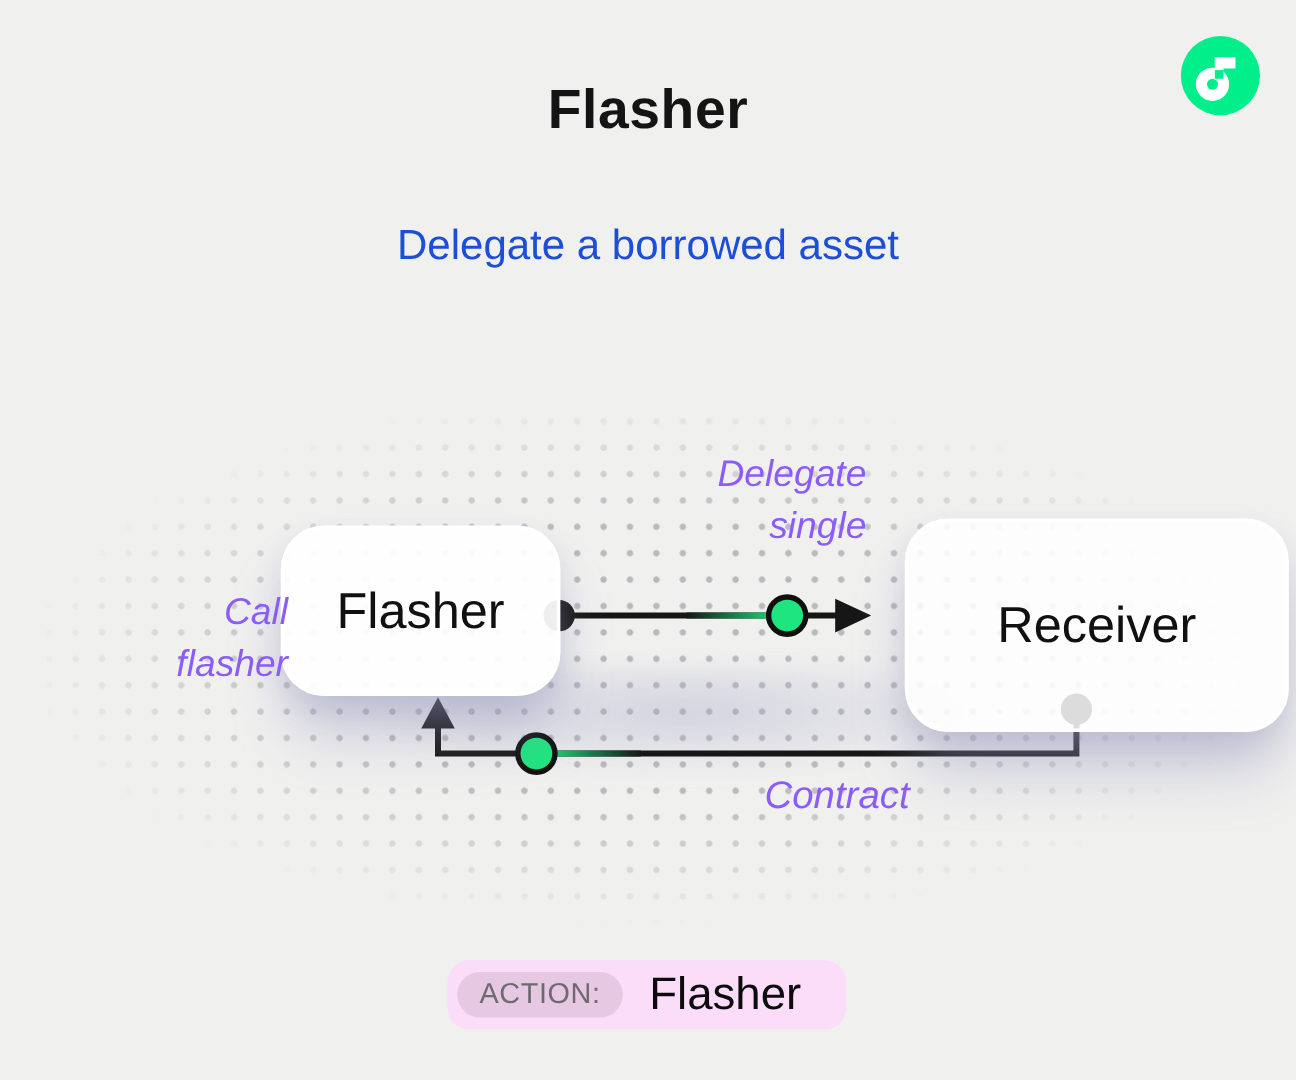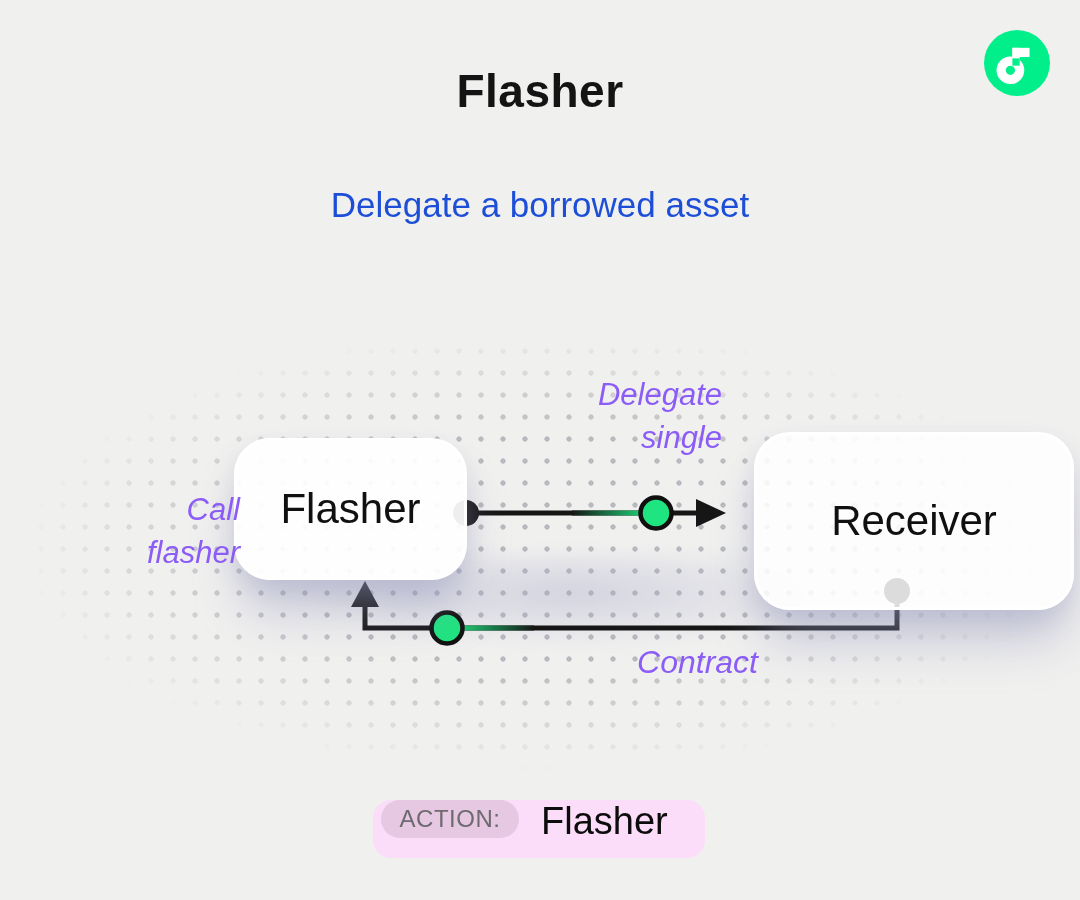--- a/index.html
+++ b/index.html
@@ -77,21 +77,21 @@
   .connectors{position:absolute;left:0;top:0;width:1080px;height:900px;pointer-events:none;}
   .wire{stroke:var(--line);stroke-width:5;fill:none;}
   .port{fill:var(--line);}
   .head{fill:var(--line);}
   .token{fill:var(--accent-green);stroke:#101010;stroke-width:4.5;}
 
   
   .badge{
     position:absolute;left:373px;top:800px;width:332px;height:58px;
     background:var(--badge-bg);border-radius:18px;
-    display:flex;gap:22px;padding-left:8px;
+    display:flex;align-items:center;gap:22px;padding-left:8px;
   }
   .badge-pill{
     width:138px;height:38px;border-radius:19px;
     background:var(--badge-pill-bg);
     display:flex;align-items:center;justify-content:center;
     font-size:24px;letter-spacing:.5px;color:var(--badge-pill-text);font-weight:500;
   }
   .badge-value{font-size:38px;color:#0c0c0c;}
 </style>
 </head>

